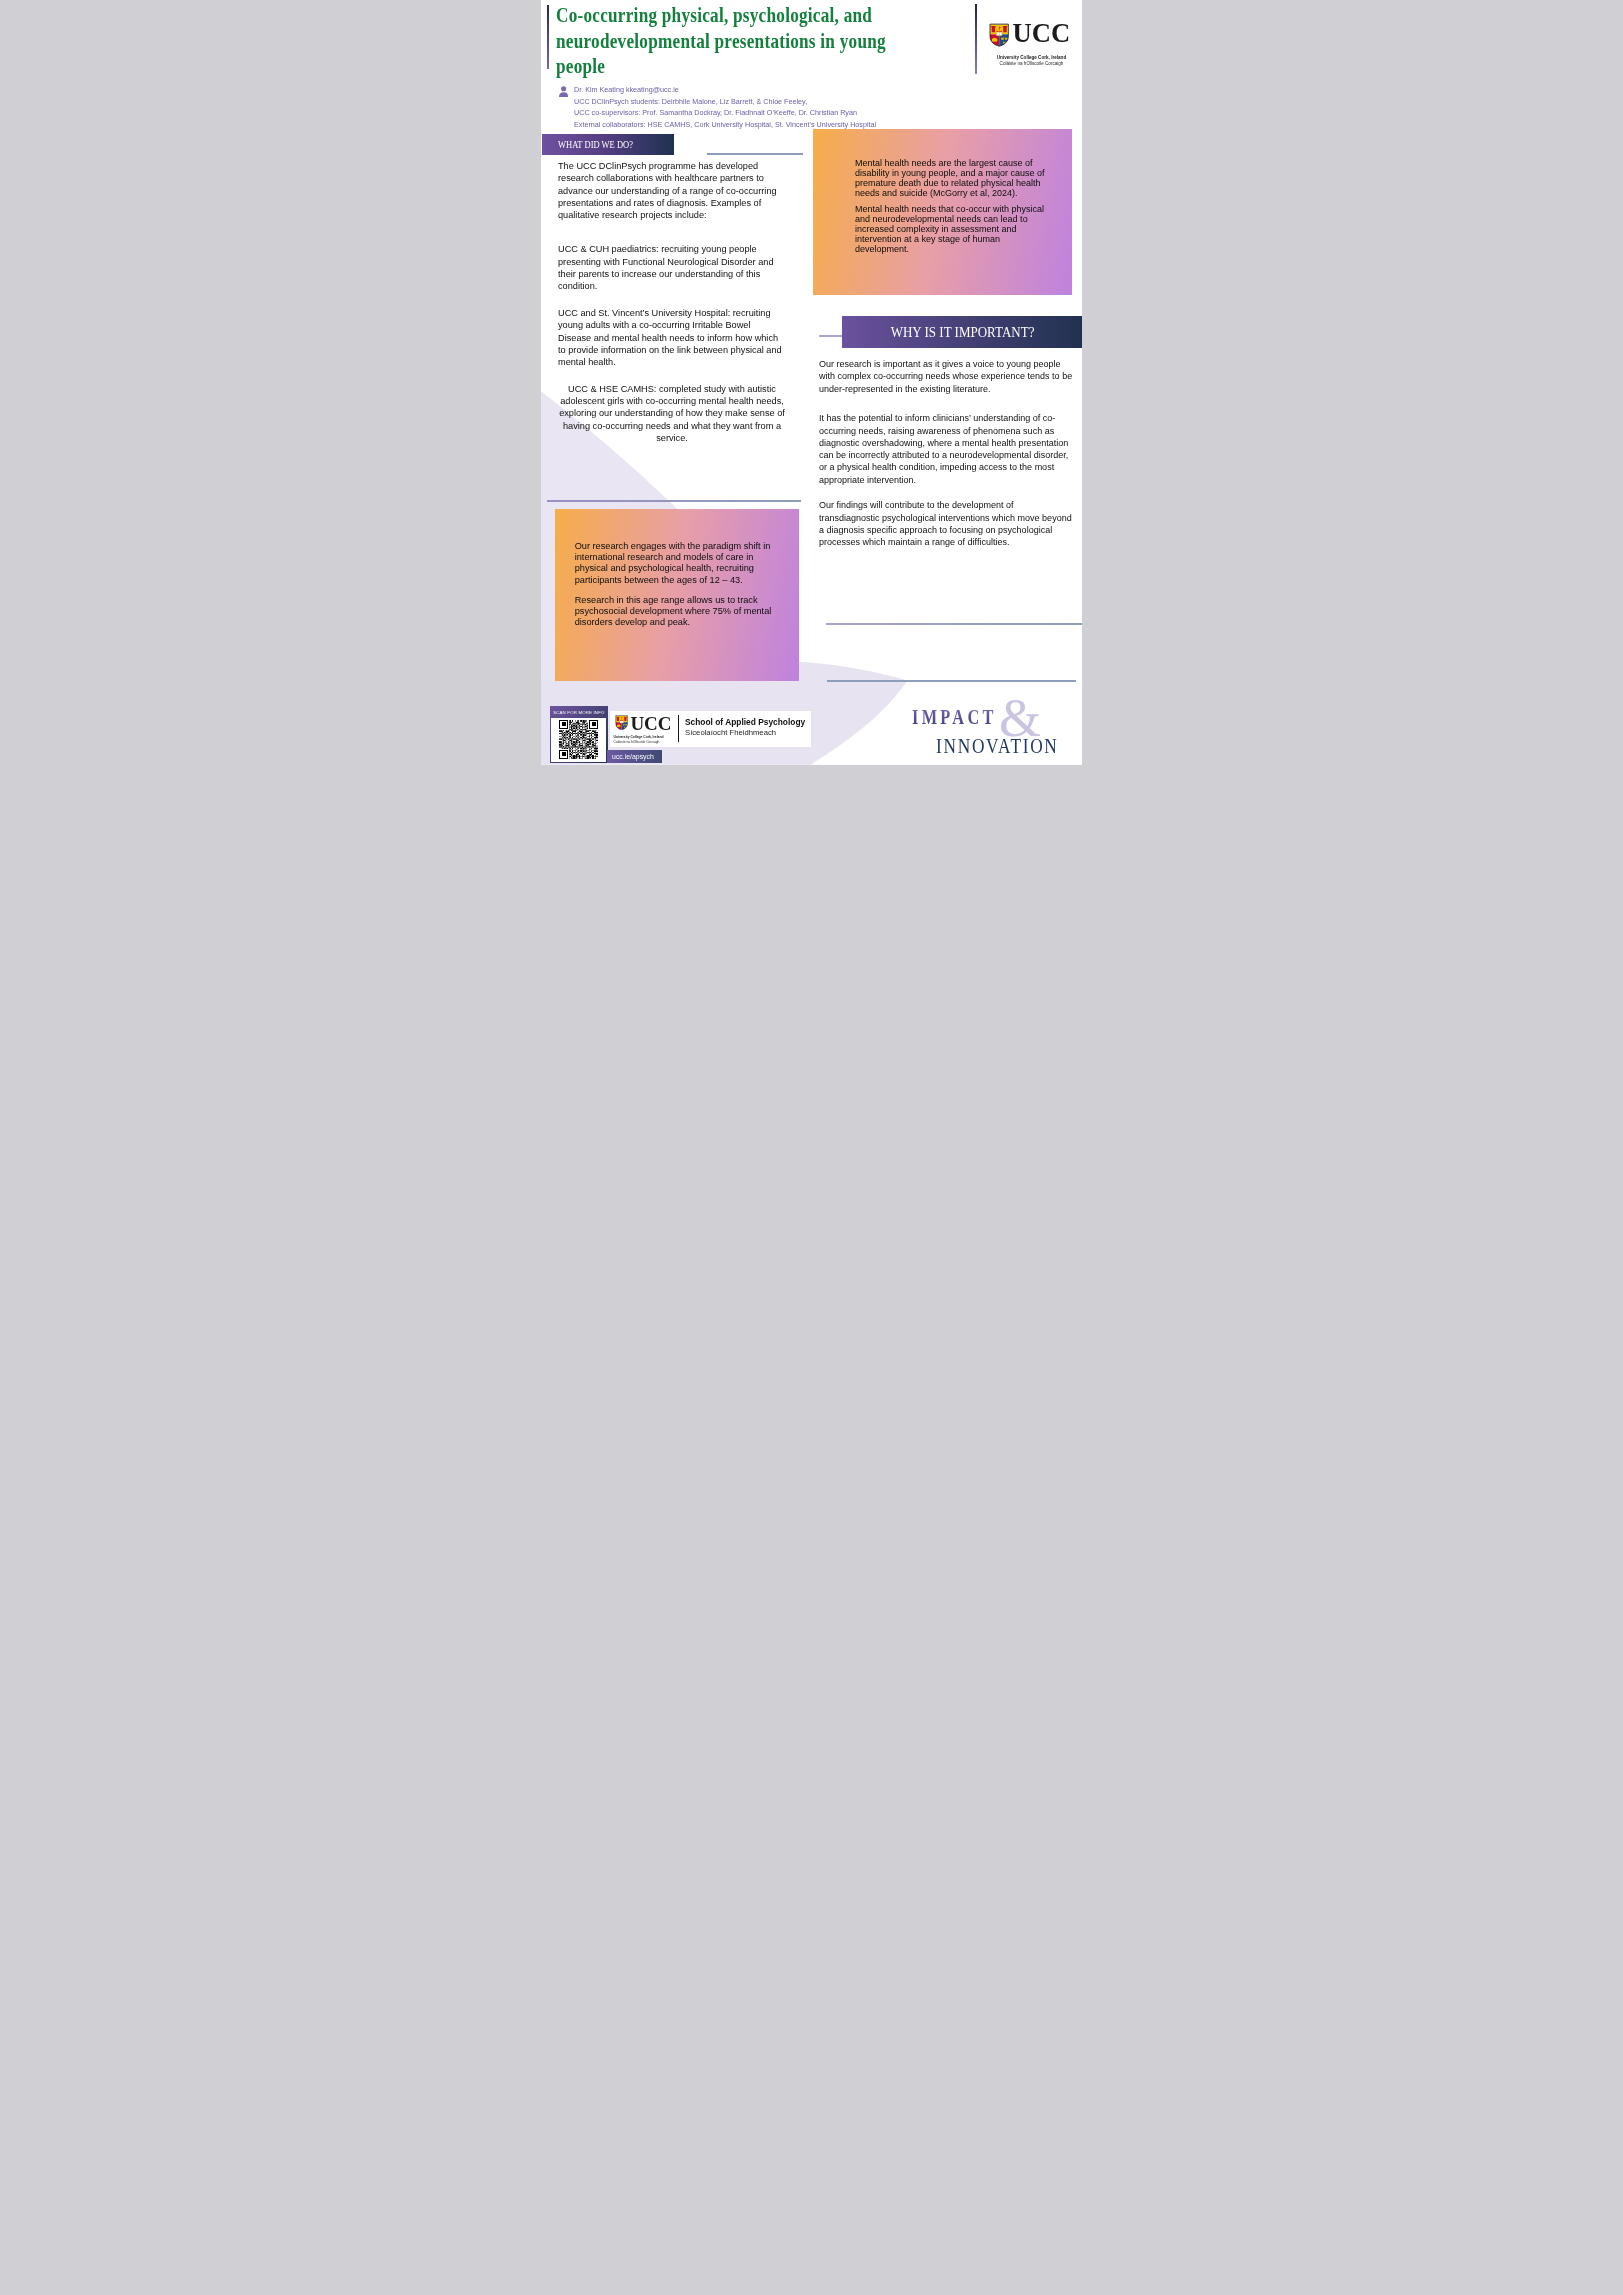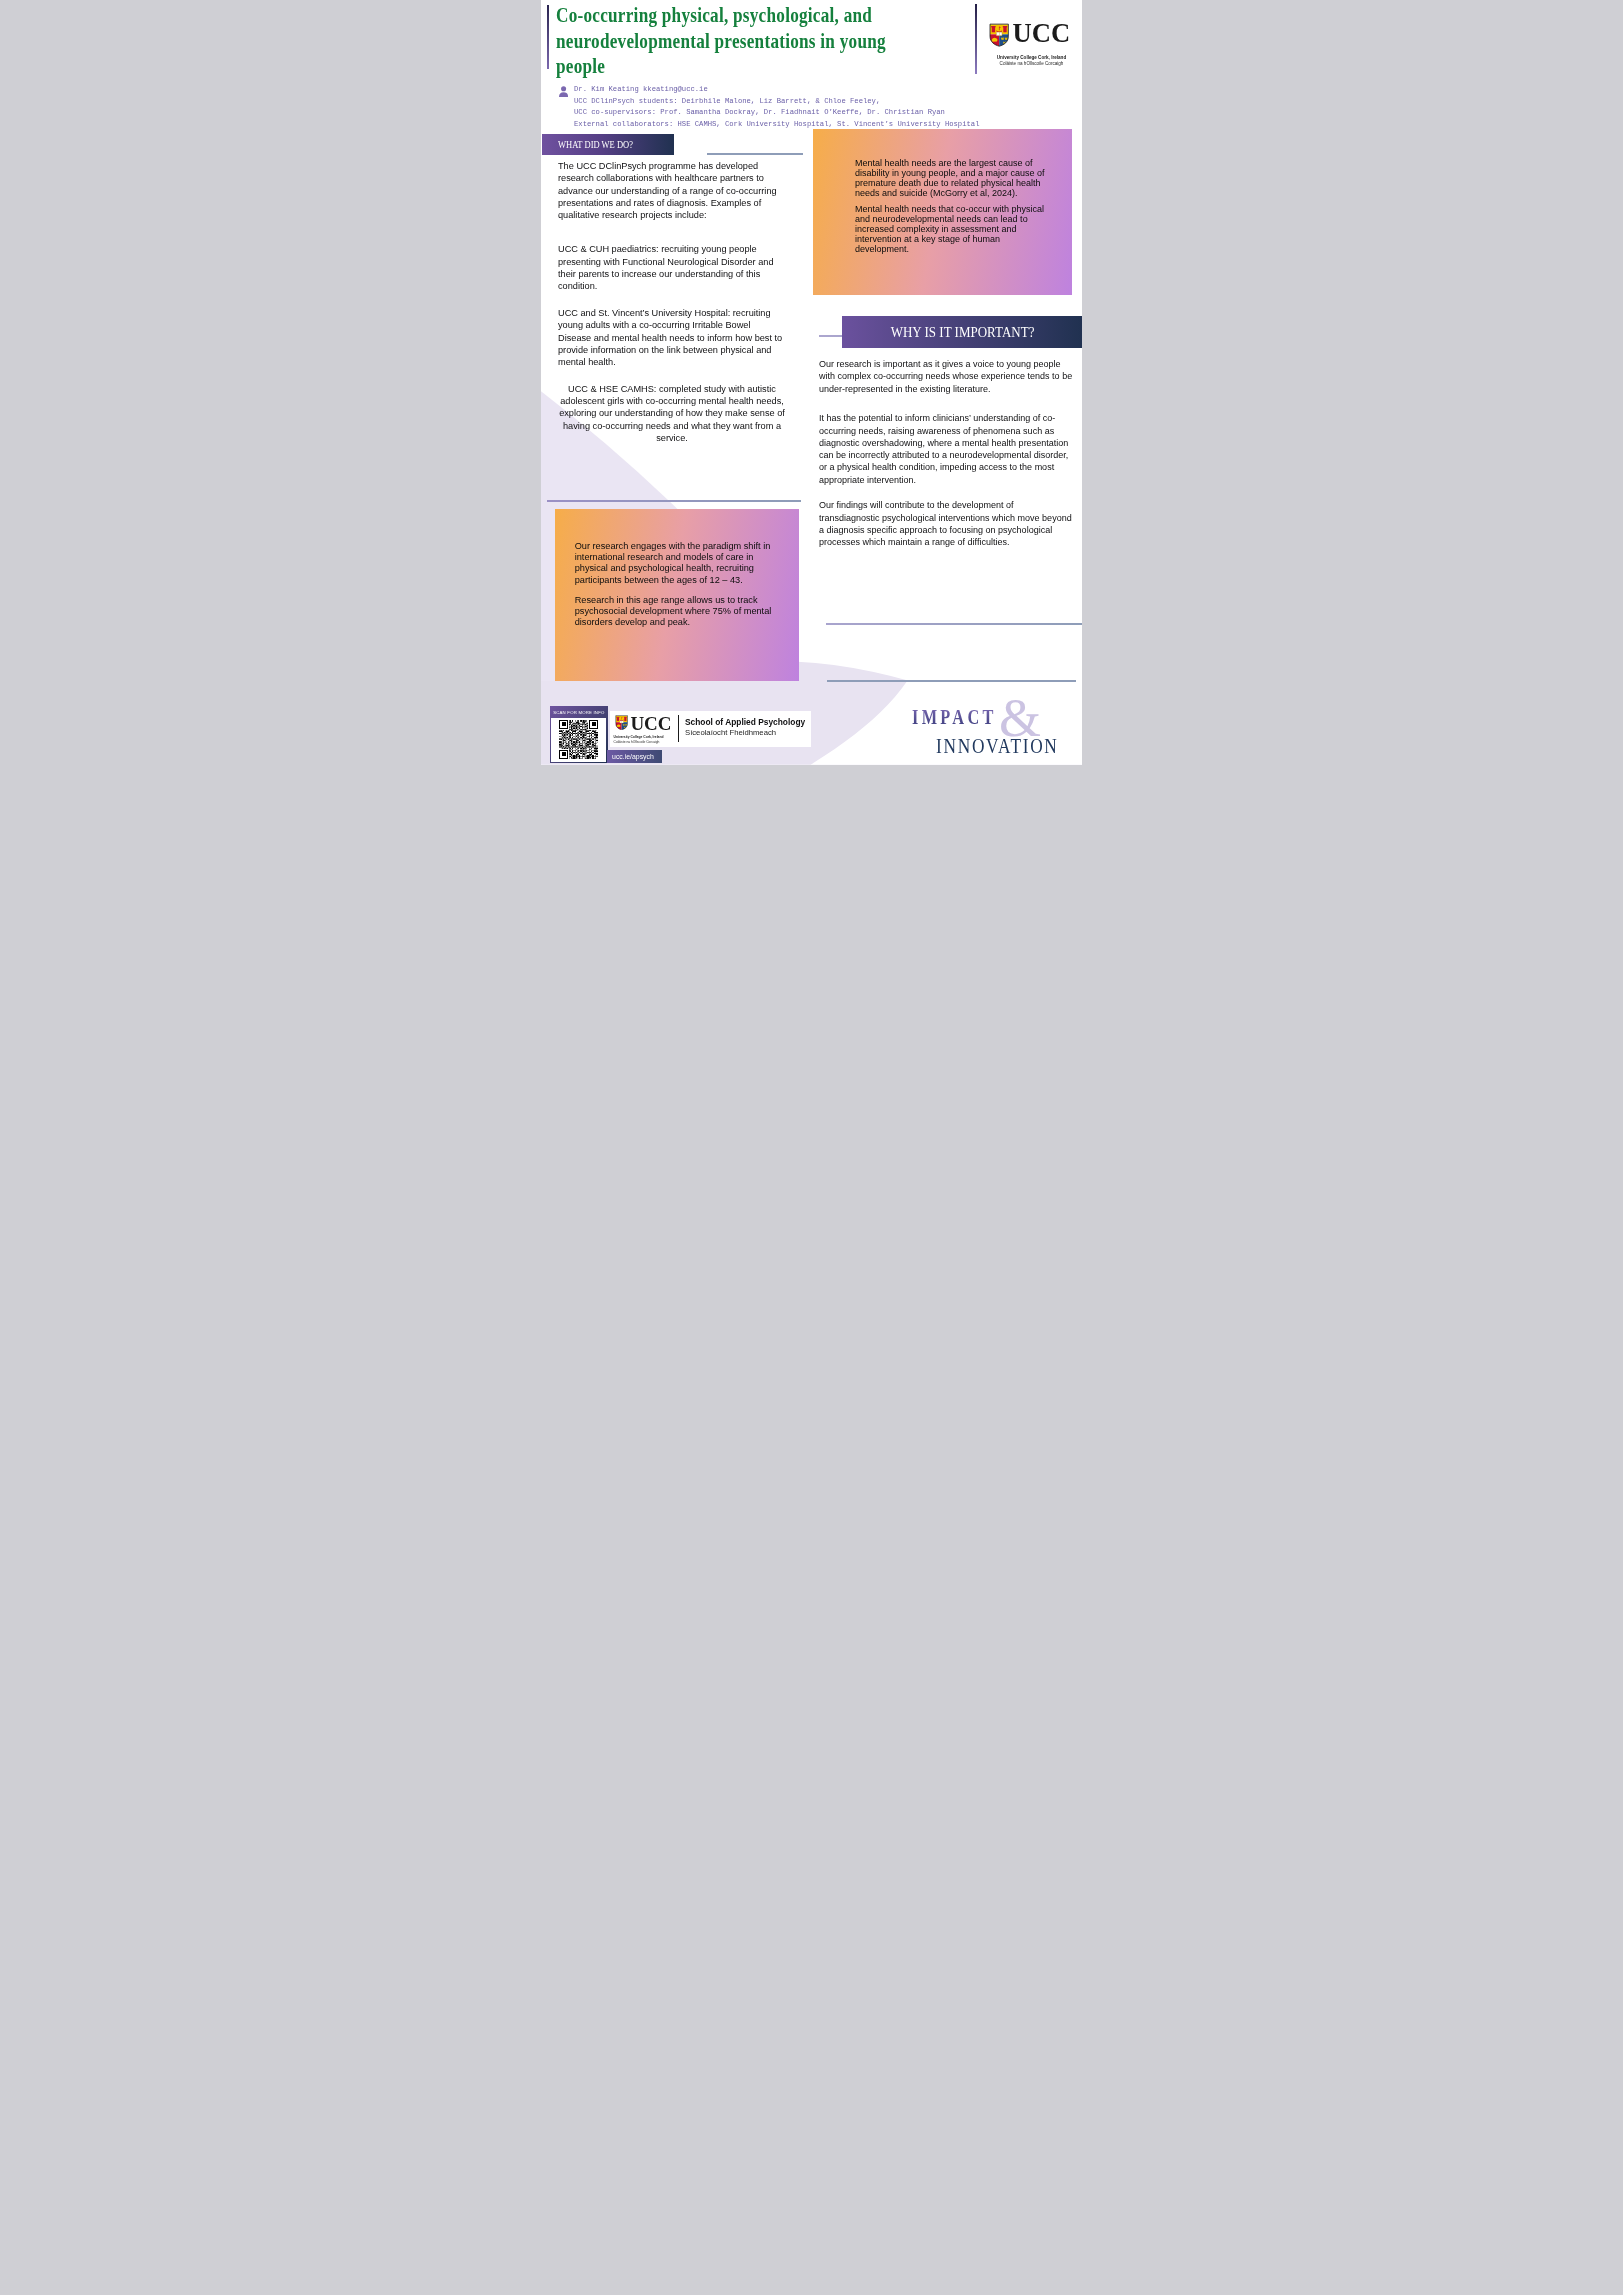--- a/index.html
+++ b/index.html
@@ -22,21 +22,21 @@
     background:linear-gradient(180deg,#241f45,#8d7bc0);}
   .ucc-top{left:444px;top:12.8px;width:93px;height:61px;}
   .ucc-top .shield{position:absolute;left:4.1px;top:10.7px;width:20.4px;height:24px;}
   .ucc-top .acronym{position:absolute;left:27.6px;top:7.2px;
     font-family:"Liberation Serif",serif;font-weight:700;font-size:26.6px;line-height:26.6px;color:#1b1b1b;}
   .ucc-top .l-en{position:absolute;left:0;top:42px;width:93px;text-align:center;
     font-size:4.6px;font-weight:700;color:#1b1b1b;}
   .ucc-top .l-ga{position:absolute;left:0;top:48px;width:93px;text-align:center;
     font-size:4.6px;color:#2a2a2a;}
   .author-icon{left:18px;top:86px;width:9.2px;height:11.2px;}
-  .author-block{left:33px;top:84px;width:424px;font-size:7.2px;line-height:11.5px;color:#6b60a8;font-family:Liberation Mono, monospace;}
+  .author-block{left:33px;top:84px;width:424px;font-size:7.2px;line-height:11.5px;color:#6b60a8;}
   .author-block p{margin:0;}
   
   .banner{height:21px;display:flex;align-items:center;
     font-family:"Liberation Serif",serif;color:#fff;z-index:3;}
   .banner span{display:inline-block;transform:scaleX(.85);white-space:nowrap;}
   .banner-what{left:1px;top:134px;width:132px;font-size:10px;
     background:linear-gradient(90deg,#6f519f 0%,#553f85 45%,#203150 100%);}
   .banner-what span{transform-origin:left;margin-left:16px;}
   .banner-why{left:301px;top:316px;width:241px;height:32px;font-size:15.3px;
     background:linear-gradient(90deg,#6b519e 0%,#203150 100%);justify-content:center;}
@@ -170,21 +170,21 @@
   </div>
 
   <div class="abs banner banner-what">
     <span>WHAT DID WE DO?</span>
   </div>
   <div class="abs rule rule-what"></div>
 
   <div class="abs col col-left">
     <p>The UCC DClinPsych programme has developed research collaborations with healthcare partners to advance our understanding of a range of co-occurring presentations and rates of diagnosis. Examples of qualitative research projects include:</p>
     <p>UCC &amp; CUH paediatrics: recruiting young people presenting with Functional Neurological Disorder and their parents to increase our understanding of this condition.</p>
-    <p>UCC and St. Vincent’s University Hospital: recruiting young adults with a co-occurring Irritable Bowel Disease and mental health needs to inform how best to provide information on the link between physical and mental health.</p>
+    <p>UCC and St. Vincent’s University Hospital: recruiting young adults with a co-occurring Irritable Bowel Disease and mental health needs to inform how which to provide information on the link between physical and mental health.</p>
     <p>UCC &amp; HSE CAMHS: completed study with autistic adolescent girls with co-occurring mental health needs, exploring our understanding of how they make sense of having co-occurring needs and what they want from a service.</p>
   </div>
   <div class="abs rule rule-left-bottom"></div>
 
   <div class="abs gbox box-left">
     <p>Our research engages with the paradigm shift in international research and models of care in physical and psychological health, recruiting participants between the ages of 12 – 43.</p>
     <p>Research in this age range allows us to track psychosocial development where 75% of mental disorders develop and peak.</p>
   </div>
 
   <div class="abs gbox box-right">

